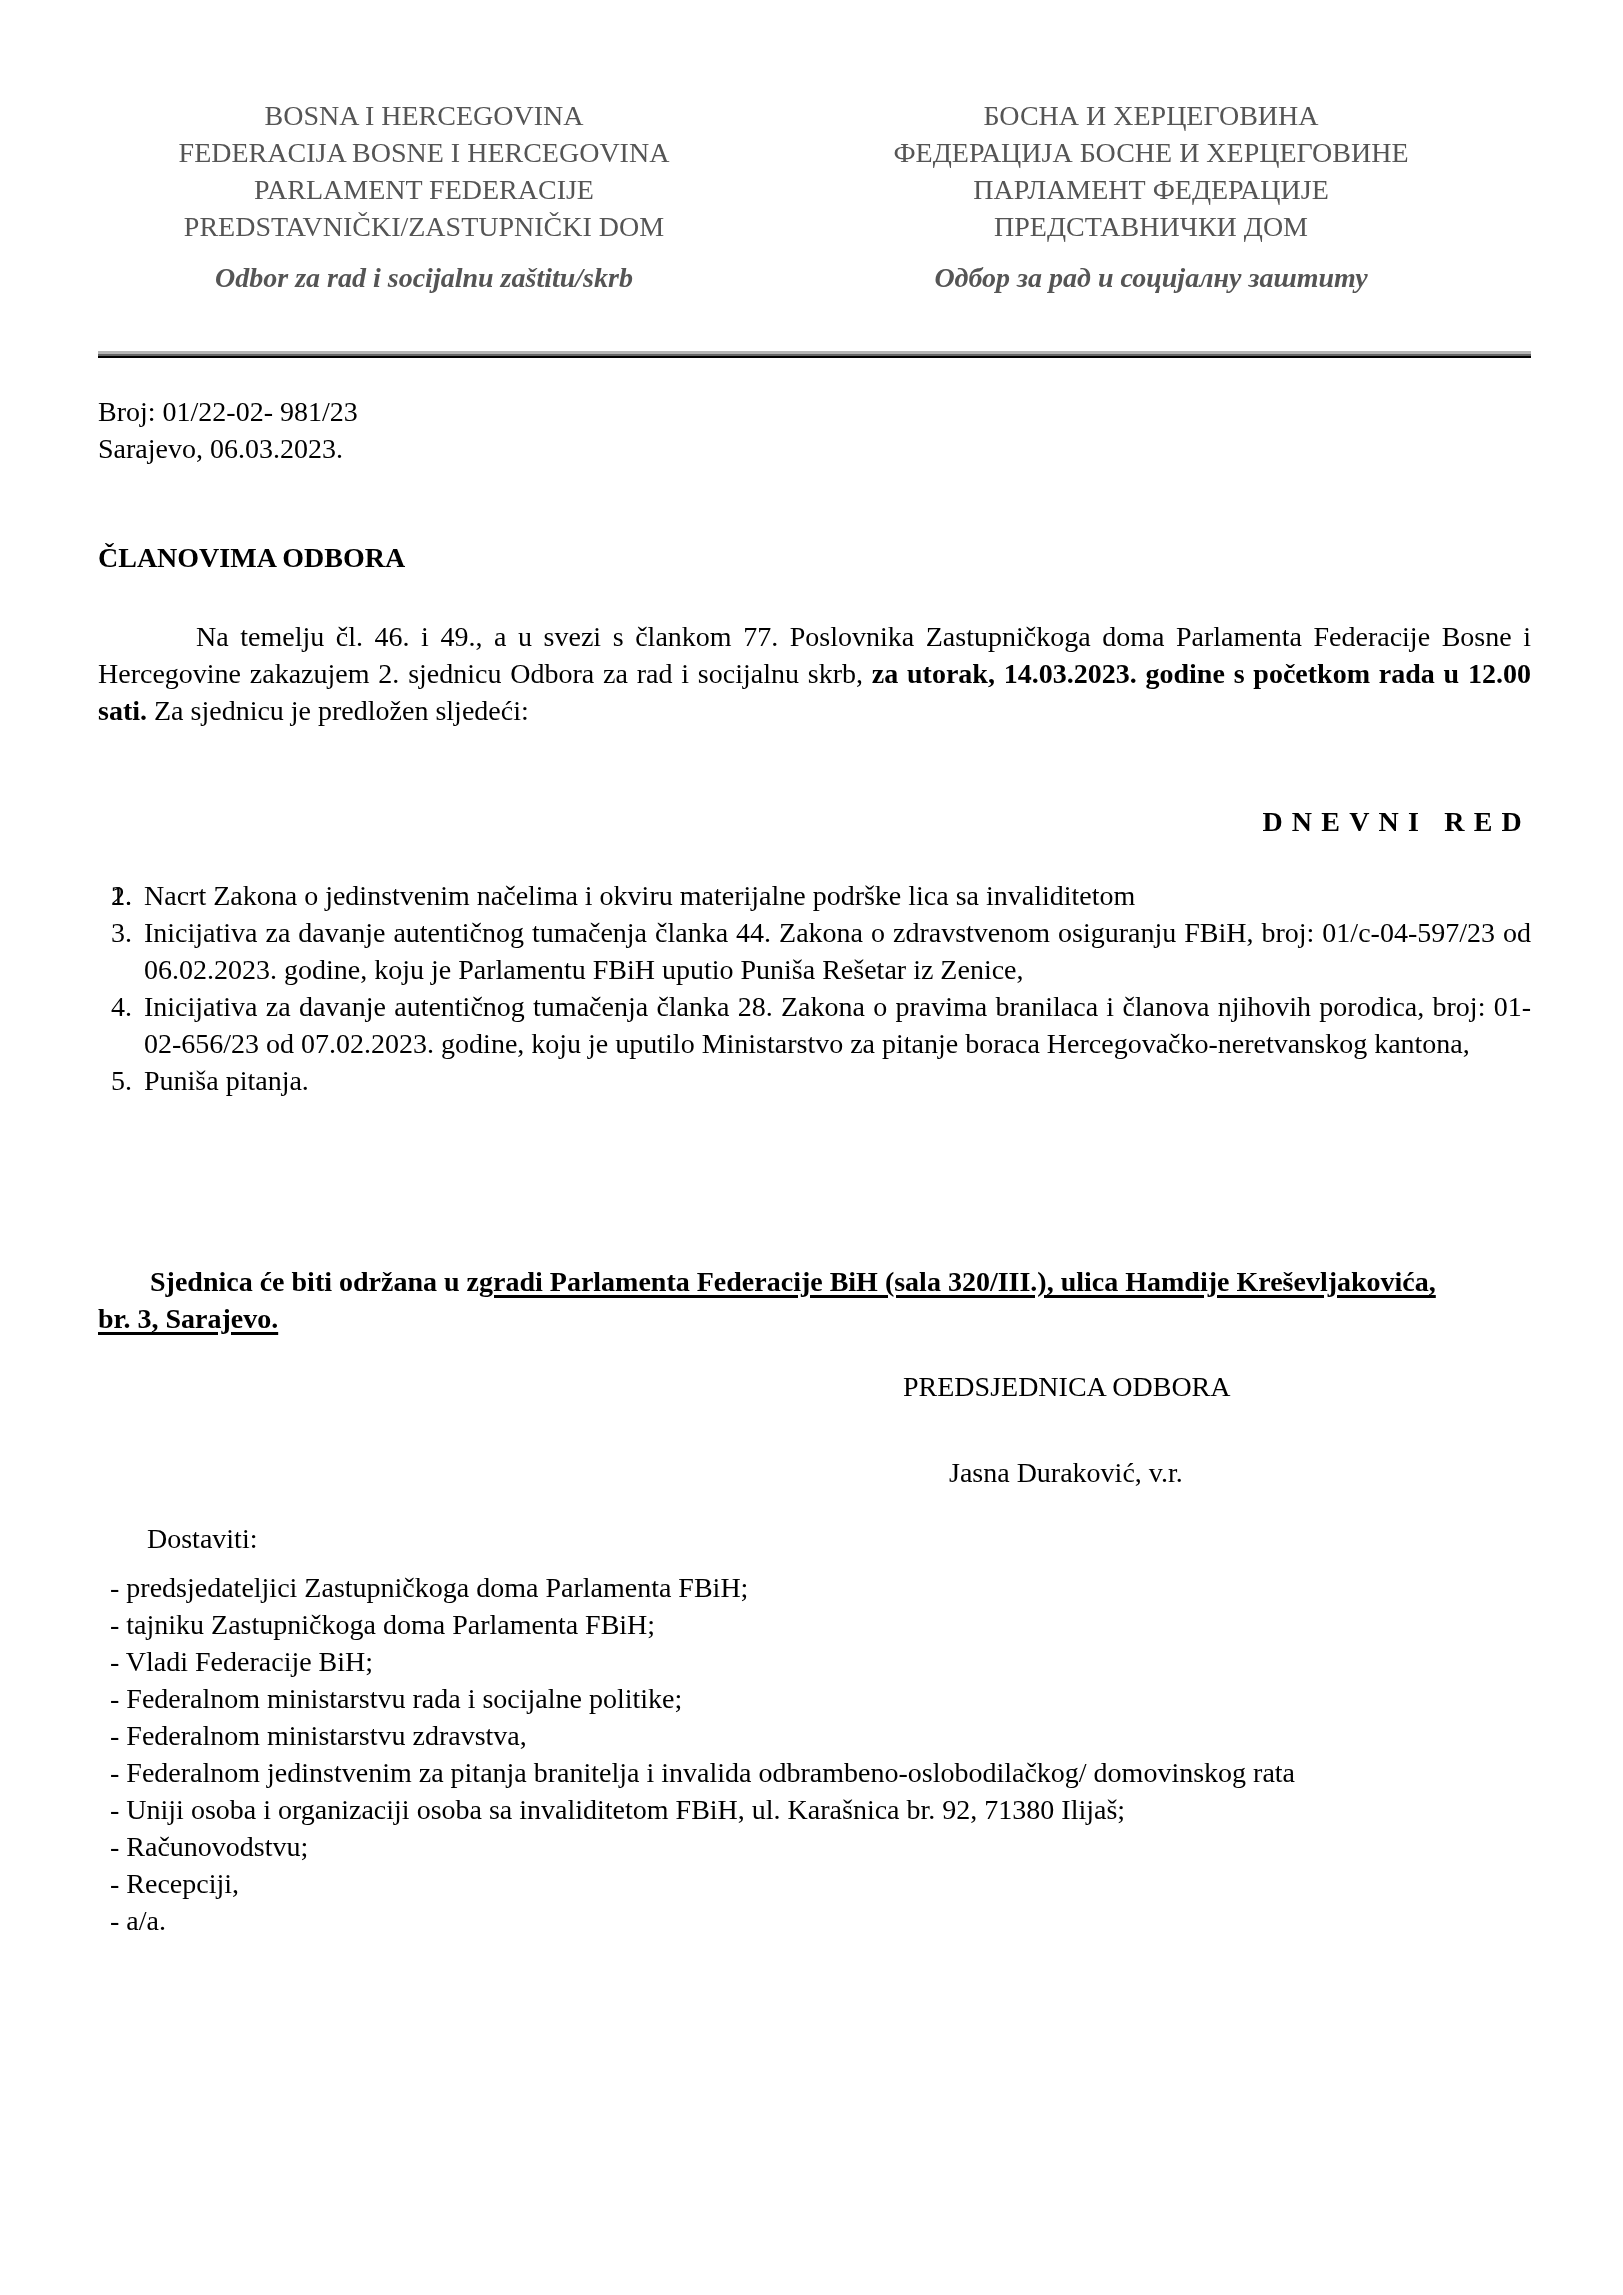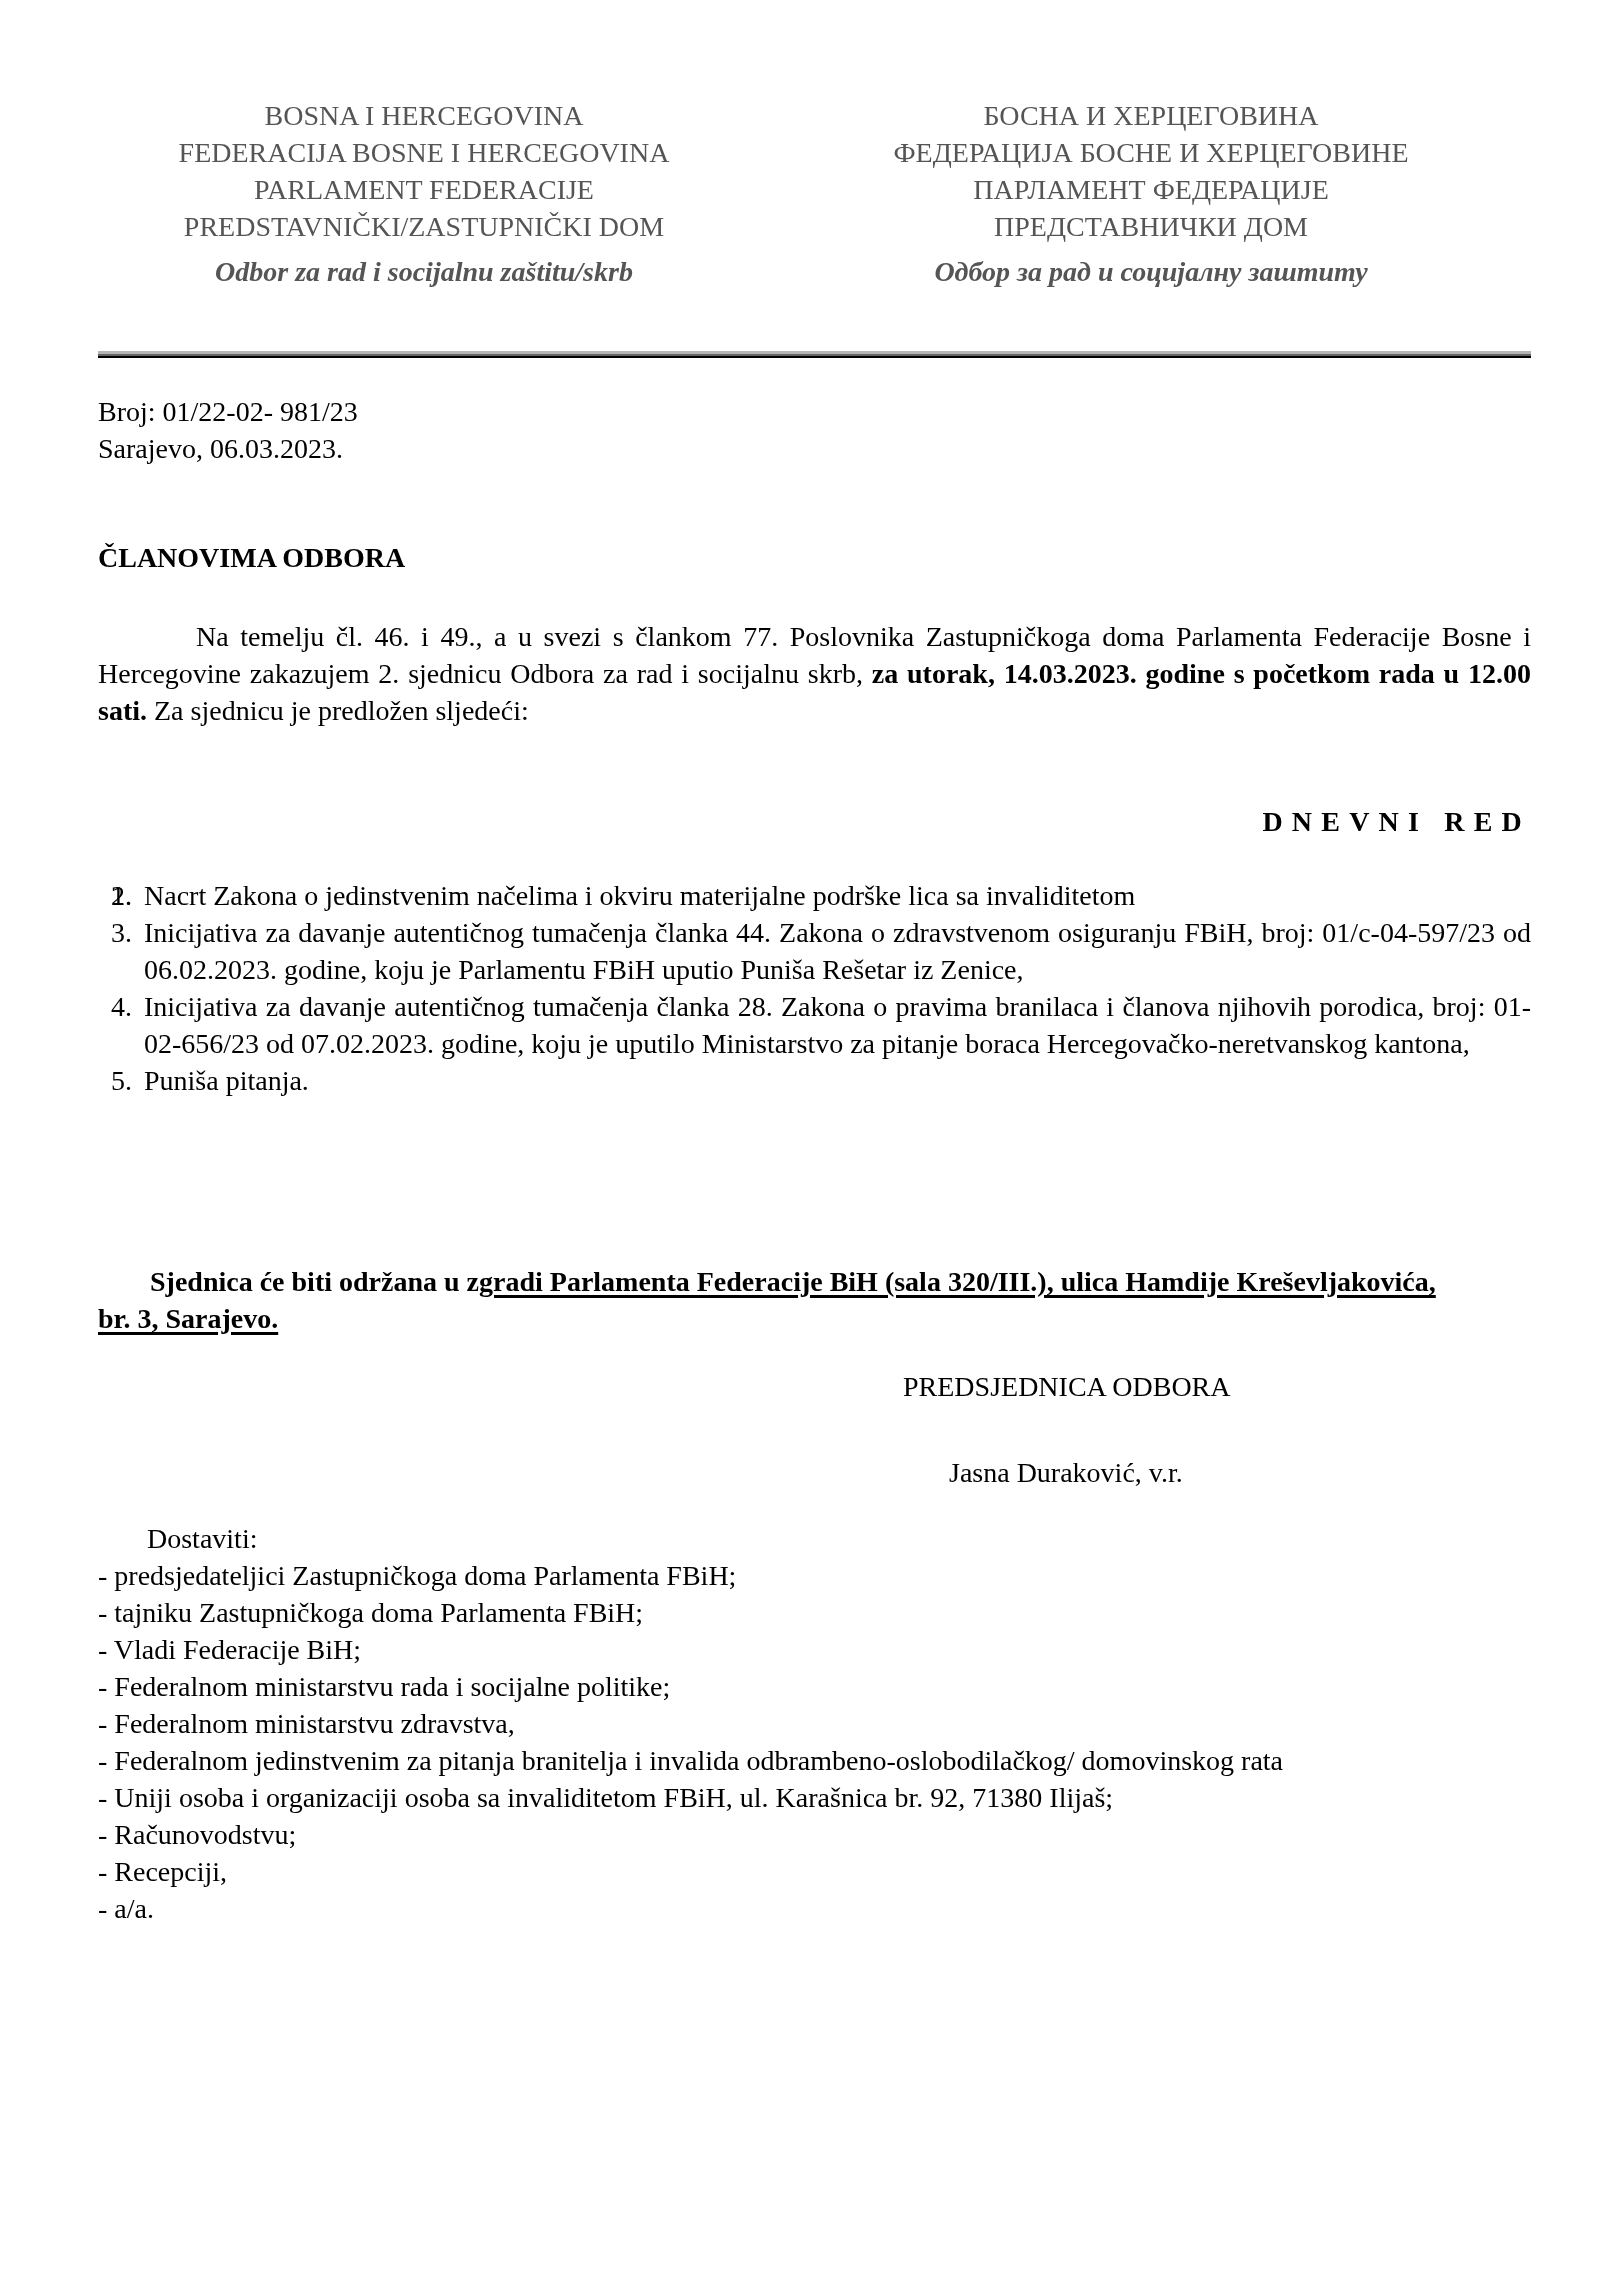--- a/index.html
+++ b/index.html
@@ -2,41 +2,41 @@
 <html style="font-size:10.5px"><head>
 <meta charset="utf-8">
 <style>
   html, body { margin: 0; padding: 0; background: #ffffff; }
   body { width: 1623px; height: 2295px; position: relative; overflow: hidden;
          font-family: "Liberation Serif", "DejaVu Serif", serif; color: #000; }
   .abs { position: absolute; }
   .hdr-col { position: absolute; top: 97px; text-align: center; color: #555; font-size: 28px; line-height: 37px; }
   .hdr-left { left: 97px; width: 654px; }
   .hdr-right { left: 824px; width: 654px; }
-  .hdr-sub { font-style: italic; font-weight: bold; margin-top: 8px; font-size: 28px; color: #555; font-family: Liberation Serif, serif; }
+  .hdr-sub { font-style: italic; font-weight: bold; margin-top: 14px; font-size: 28px; color: #555; font-family: Liberation Serif, serif; }
   .rule { position: absolute; left: 98px; width: 1433px; top: 351px; }
   .rule .g1 { height: 2.6px; background: #b5b5b5; }
   .rule .g2 { height: 2px; background: #666; }
   .rule .g3 { height: 2.6px; background: #000; }
   .txt { font-size: 28px; line-height: 37px; }
   .meta { left: 98px; top: 393px; }
   .addressee { left: 98px; top: 542px; font-weight: bold; font-size: 28px; }
   .intro { left: 98px; top: 618px; width: 1433px; text-align: justify; }
   .intro .indent { display: inline-block; width: 98px; }
   .agenda-title { left: 98px; top: 806px; width: 1433px; text-align: right; font-weight: bold; letter-spacing: 9.2px; font-size: 28px; }
   .agenda { left: 98px; top: 877px; width: 1433px; margin: 0; padding: 0; list-style: none; }
   .agenda li { position: relative; padding-left: 46px; text-align: justify; font-size: 28px; line-height: 37px; }
   .agenda li .num { position: absolute; left: 13px; top: 0; }
   .venue { left: 98px; top: 1263px; width: 1374px; font-weight: bold; }
   .venue .indent { display: inline-block; width: 52px; }
   .venue u { text-decoration-thickness: 2.6px; text-underline-offset: 3.9px; }
   .sign-title { left: 903px; top: 1368px; }
   .sign-name { left: 949px; top: 1454px; }
   .deliver { left: 147px; top: 1520px; font-family: Liberation Serif, serif; }
-  .deliver-list { left: 98px; top: 1557px; margin: 0; padding: 0; list-style: none; }
+  .deliver-list { left: 98px; top: 1557px; margin: 12px; padding: 0; list-style: none; }
   .deliver-list li { font-size: 28px; line-height: 37px; }
 </style>
 </head>
 <body>
 
 <div class="hdr-col hdr-left">
   <div>BOSNA I HERCEGOVINA</div>
   <div>FEDERACIJA BOSNE I HERCEGOVINA</div>
   <div>PARLAMENT FEDERACIJE</div>
   <div>PREDSTAVNIČKI/ZASTUPNIČKI DOM</div>

